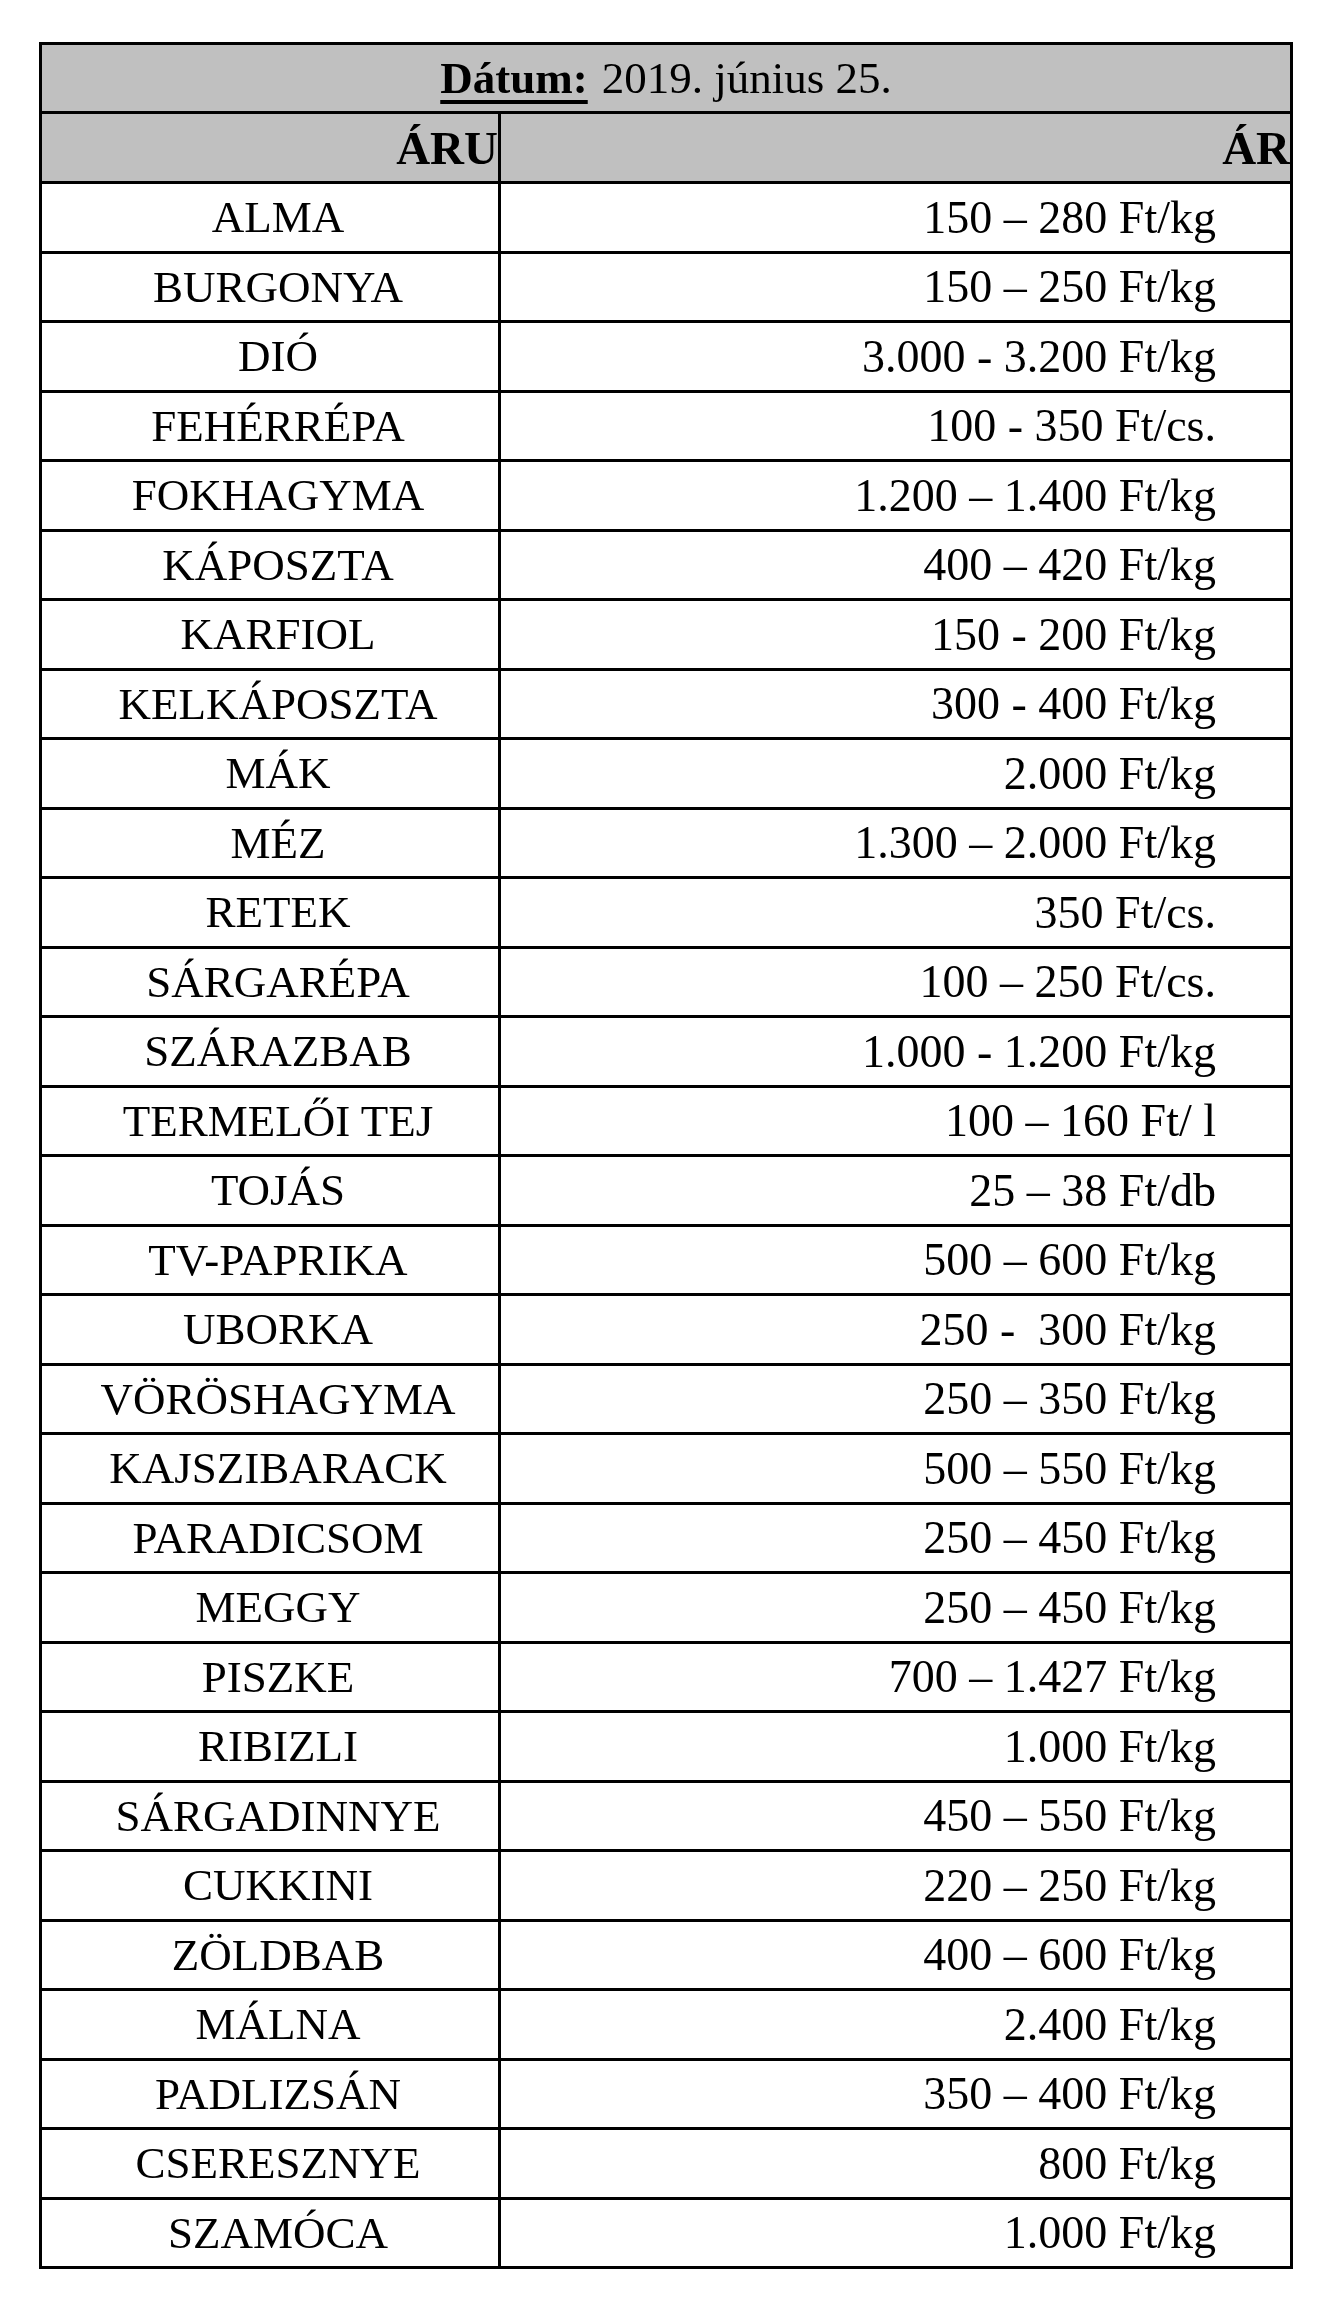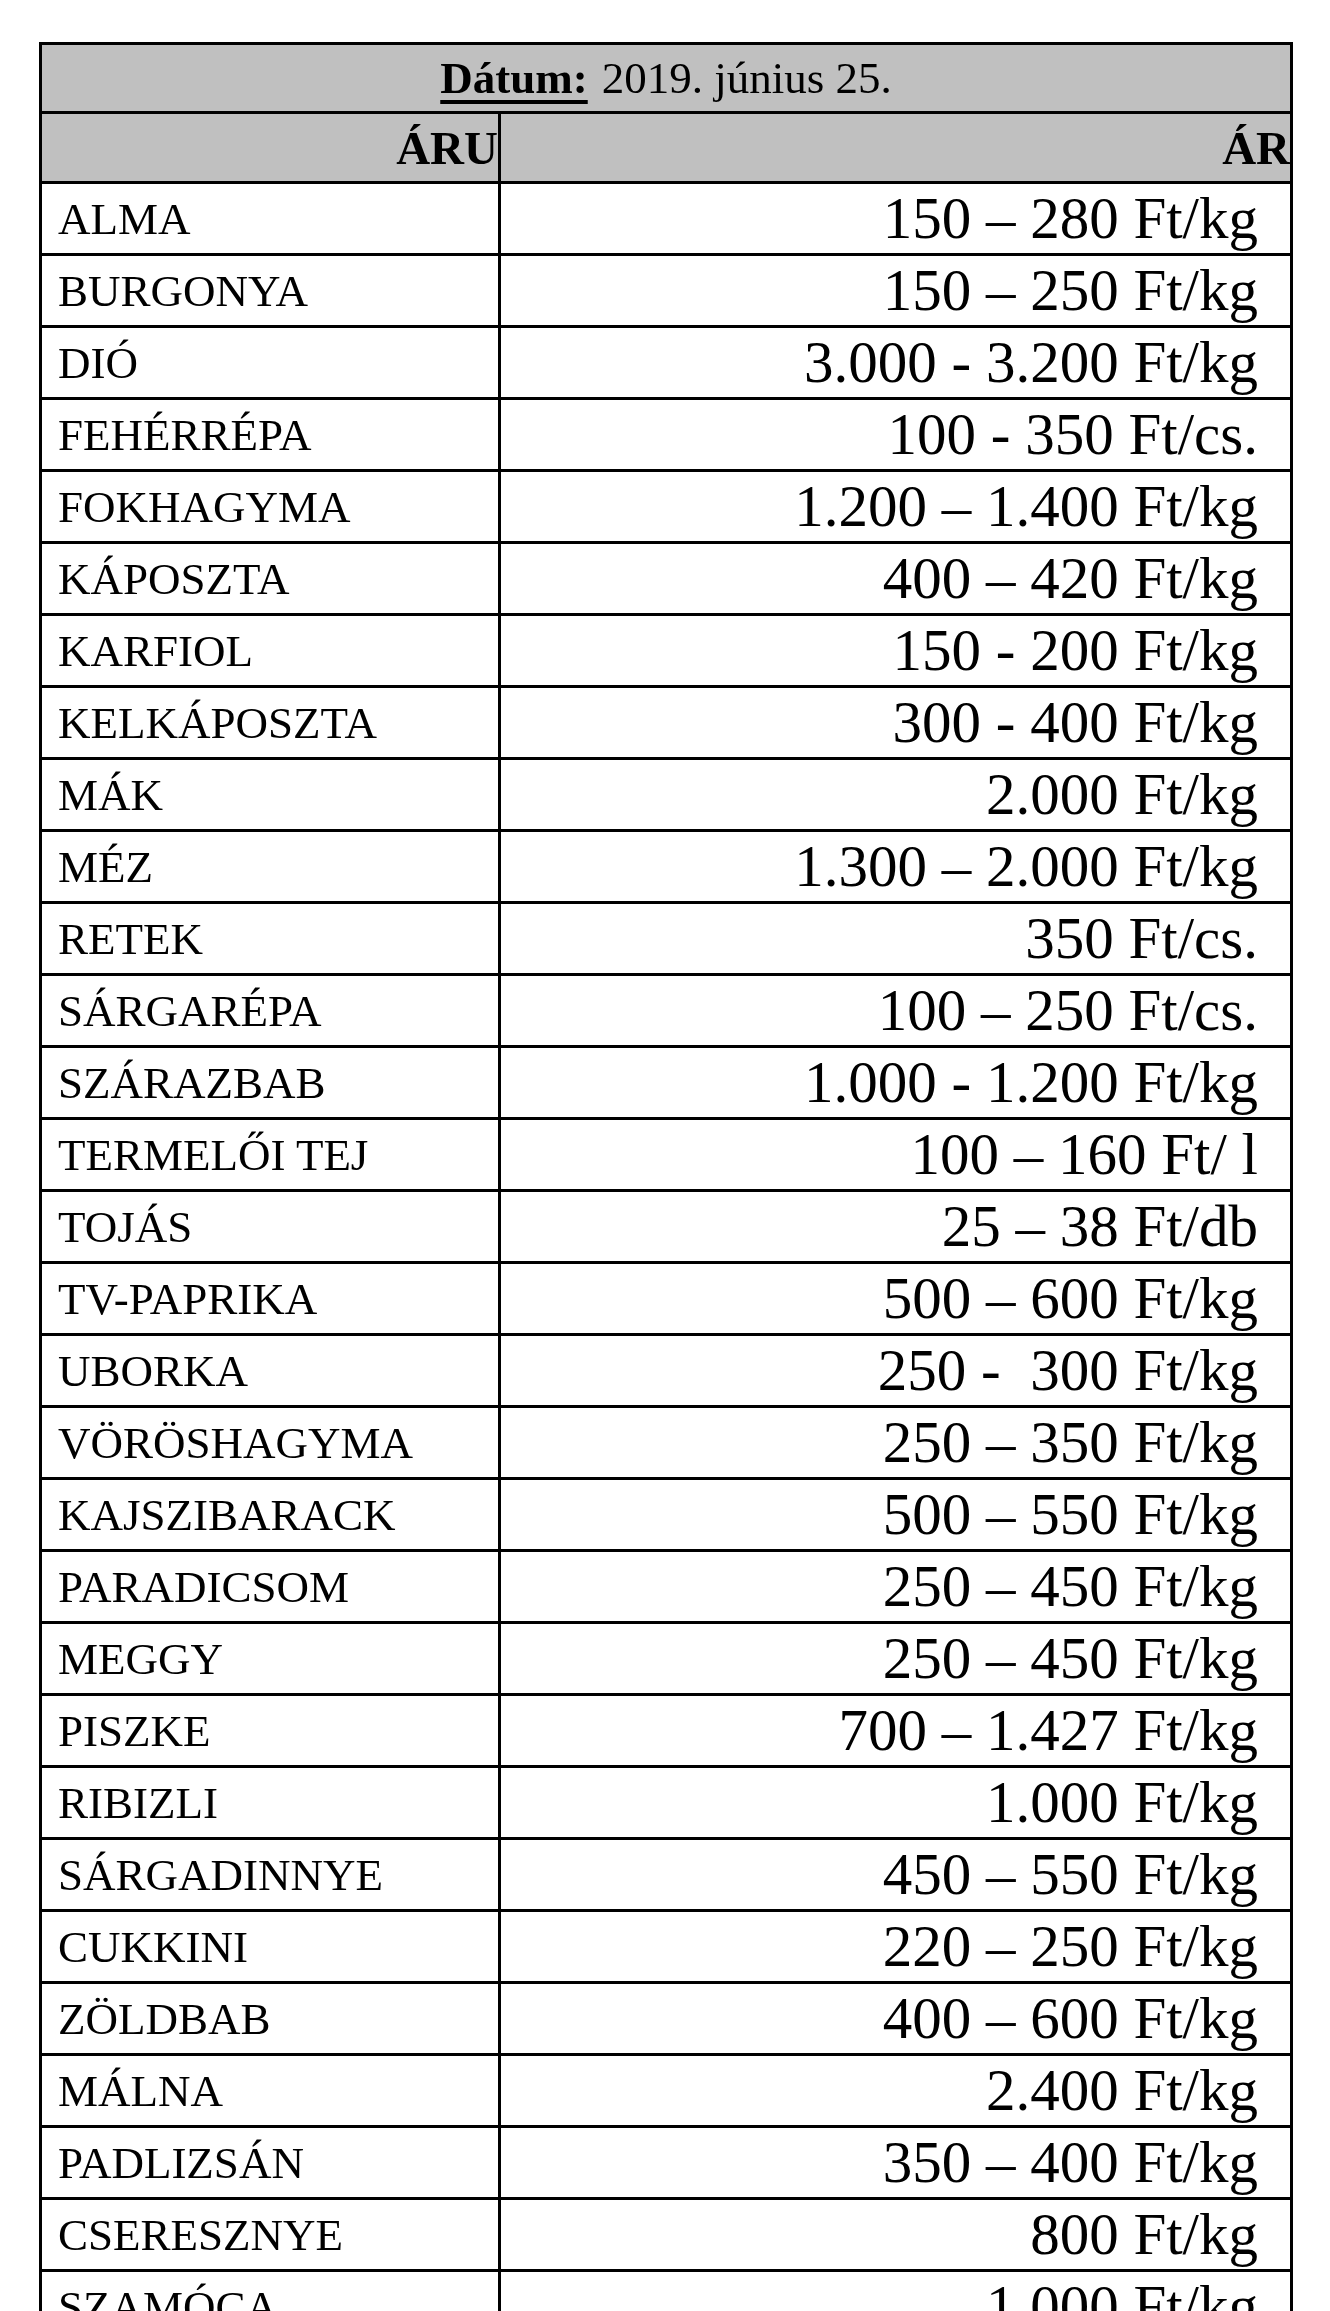--- a/index.html
+++ b/index.html
@@ -53,30 +53,30 @@
   th.col-header {
     height: 67px;
     background: #c0c0c0;
     text-align: right;
     font-size: 47px;
     font-weight: bold;
   }
   
   td.product-cell {
     height: 66.5px;
-    text-align: left;
+    text-align: center;
     padding-left: 16px;
     font-size: 45px;
     white-space: pre;
   }
   td.price-cell {
     height: 66.5px;
     text-align: right;
-    padding-right: 32px;
-    font-size: 59px;
+    padding-right: 74px;
+    font-size: 46px;
     white-space: pre;
   }
 </style>
 </head>
 <body>
 
 <table class="price-table">
   <colgroup>
     <col class="c-product">
     <col class="c-price">

